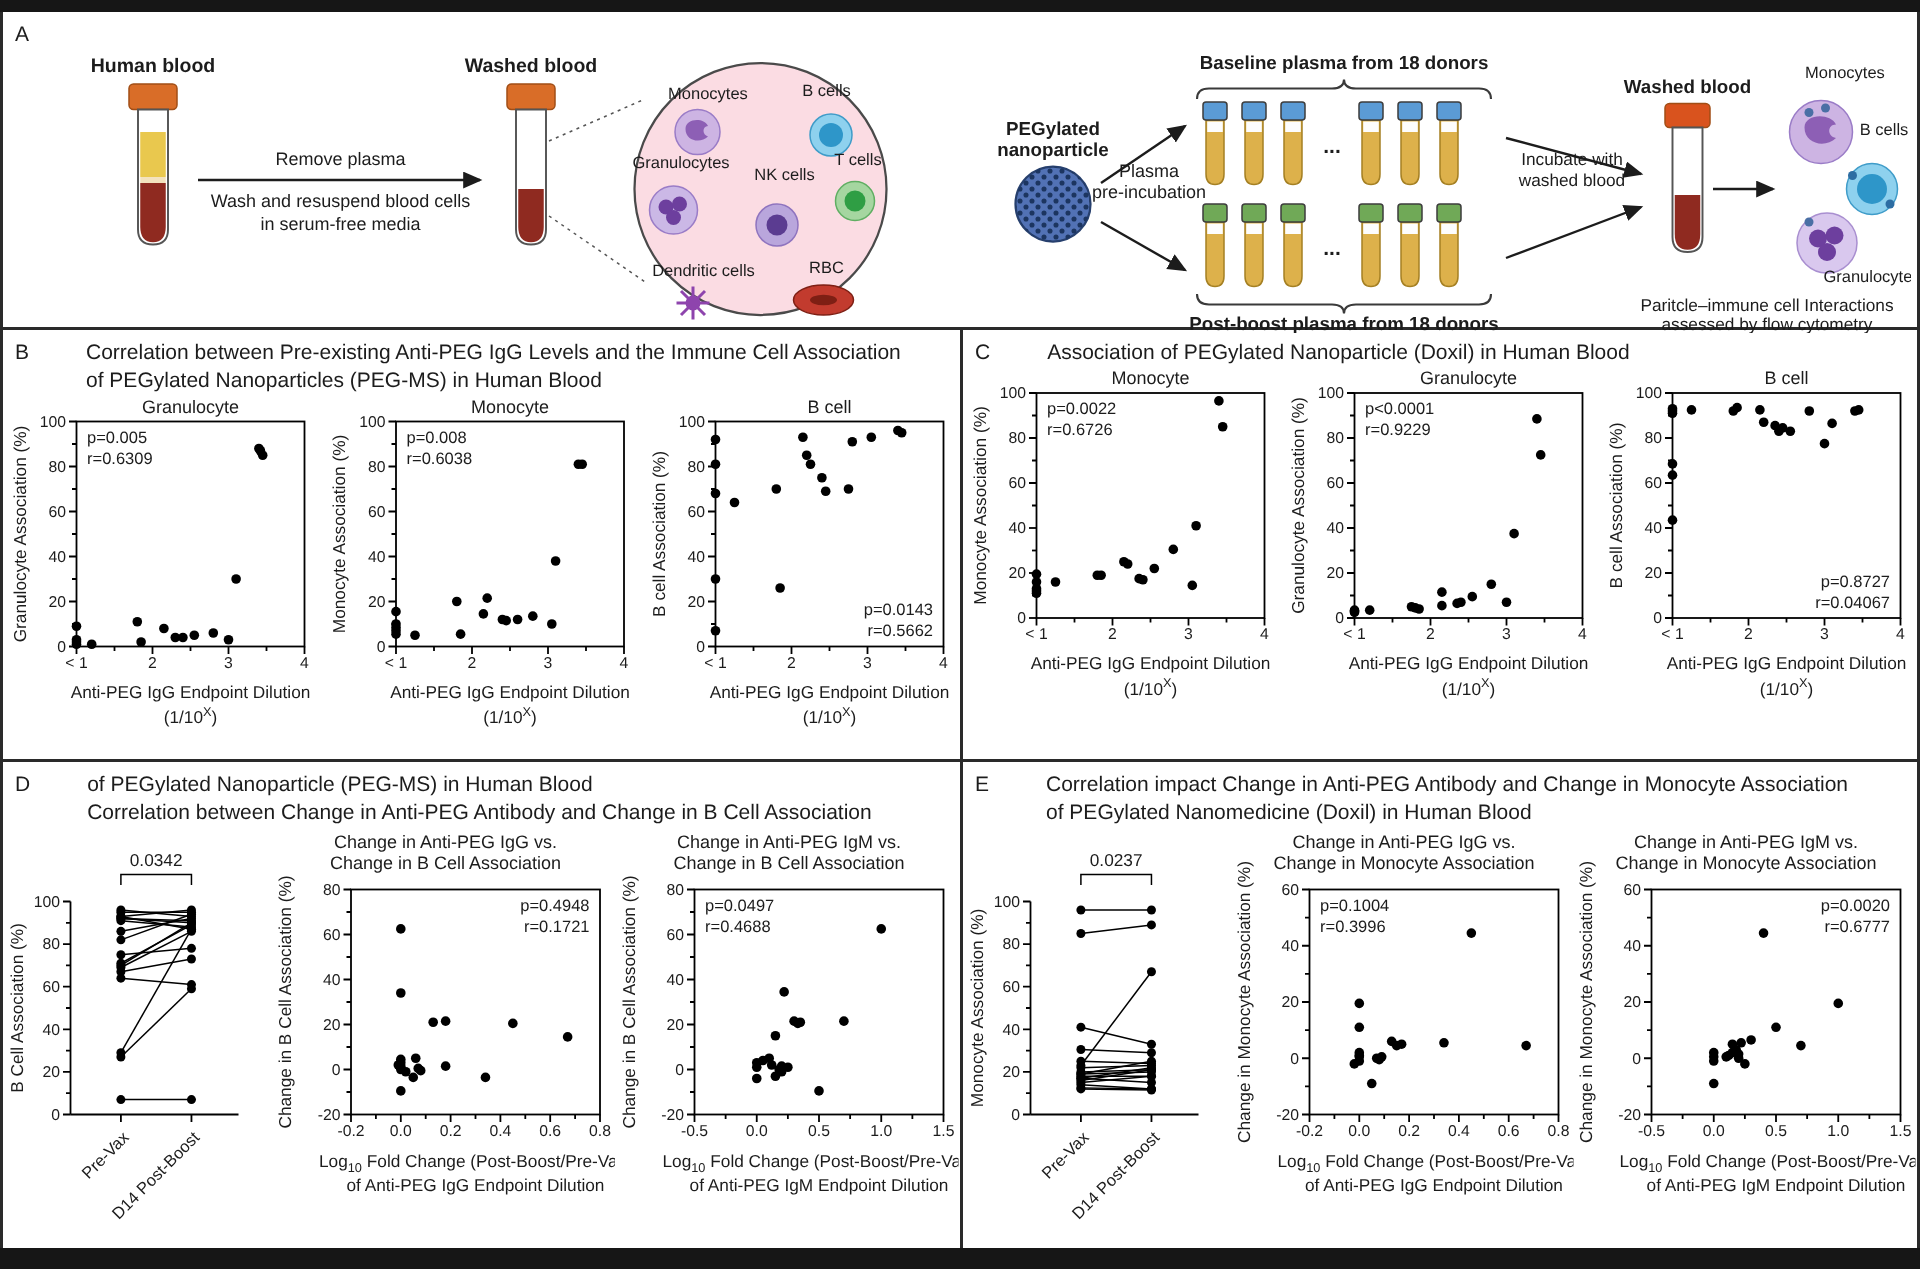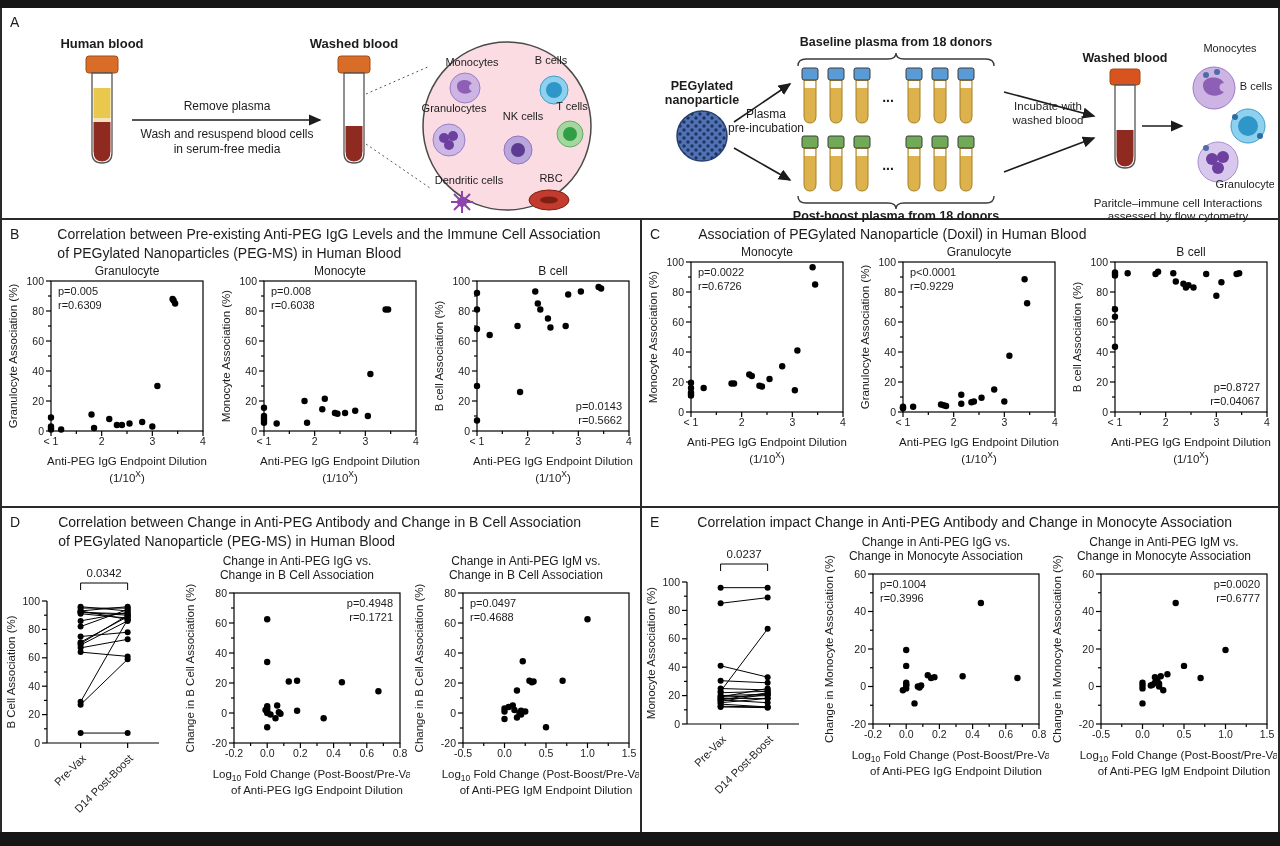--- a/index.html
+++ b/index.html
@@ -597,22 +597,22 @@
               </svg></div>
         </div>
       </section>
     </div>
 
     <div class="row rowDE">
       <section class="panel">
         <div class="panel-title">
           <span class="plabel">D</span>
           <div class="tlines">
+            <div>of PEGylated Nanoparticle (PEG-MS) in Human Blood</div>
             <div>Correlation between Change in Anti-PEG Antibody and Change in B Cell Association</div>
-            <div>of PEGylated Nanoparticle (PEG-MS) in Human Blood</div>
           </div>
         </div>
         <div class="charts">
           <div class="chart-slot"><svg width="178" height="268" viewBox="0 0 178 268">
                 <g stroke="#000" stroke-width="1.2">
                   <line x1="39" y1="190" x2="44" y2="190"></line>
                   <line x1="39" y1="161.6" x2="44" y2="161.6"></line>
                   <line x1="39" y1="133.2" x2="44" y2="133.2"></line>
                   <line x1="39" y1="104.8" x2="44" y2="104.8"></line>
                   <line x1="39" y1="76.39999999999999" x2="44" y2="76.39999999999999"></line>
@@ -838,20 +838,21 @@
                   <circle cx="174.5" cy="66.25" r="3.2" fill="#000"></circle>
                 </g>
               </svg></div>
         </div>
       </section>
       <section class="panel divided">
         <div class="panel-title">
           <span class="plabel">E</span>
           <div class="tlines">
             <div>Correlation impact Change in Anti-PEG Antibody and Change in Monocyte Association</div>
+            <div>of PEGylated Nanomedicine (Doxil) in Human Blood</div>
           </div>
         </div>
         <div class="charts">
           <div class="chart-slot"><svg width="178" height="268" viewBox="0 0 178 268">
                 <g stroke="#000" stroke-width="1.2">
                   <line x1="39" y1="190" x2="44" y2="190"></line>
                   <line x1="39" y1="161.6" x2="44" y2="161.6"></line>
                   <line x1="39" y1="133.2" x2="44" y2="133.2"></line>
                   <line x1="39" y1="104.8" x2="44" y2="104.8"></line>
                   <line x1="39" y1="76.39999999999999" x2="44" y2="76.39999999999999"></line>

